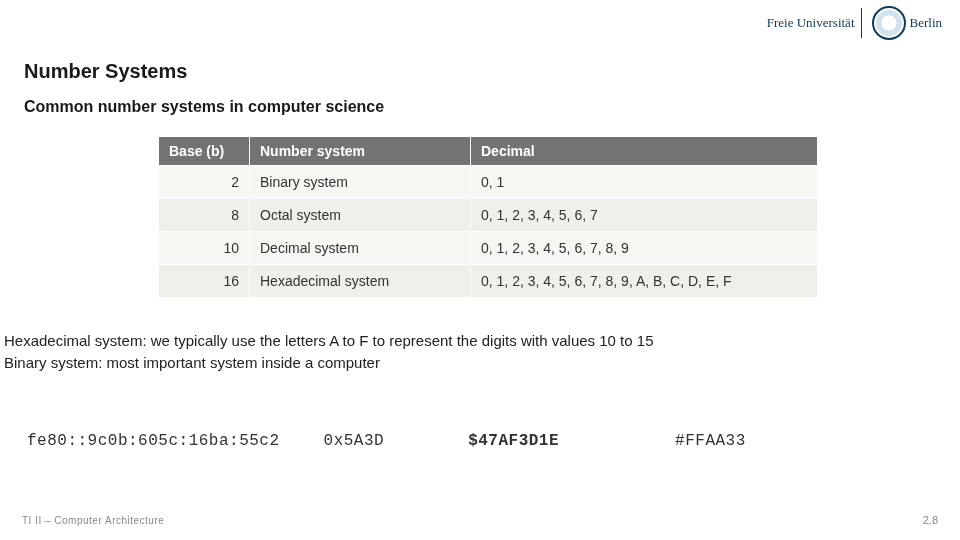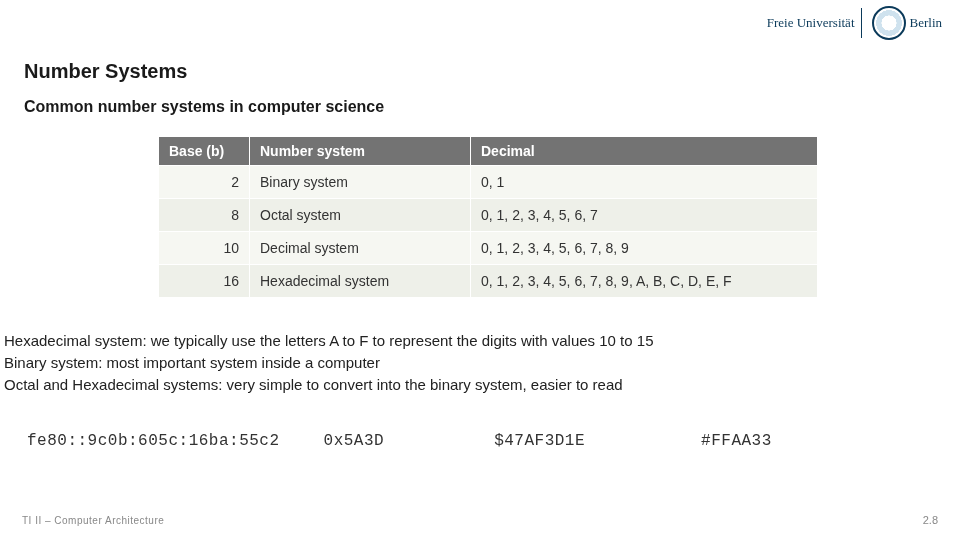--- a/index.html
+++ b/index.html
@@ -102,21 +102,21 @@
     display: flex;
     flex-direction: row;
     align-items: baseline;
     font-family: "Courier New", Consolas, monospace;
     font-size: 16px;
     color: #333;
     letter-spacing: 0.5px;
   }
   .examples span.ex0 { margin-left: 3px; }
   .examples span.ex1 { margin-left: 44px; }
-  .examples span.ex2 { margin-left: 110px; }
+  .examples span.ex2 { margin-left: 84px; font-weight: bold; }
   .examples span.ex3 { margin-left: 116px; }
   .footer-left {
     position: absolute;
     left: 22px;
     bottom: 14px;
     font-size: 10px;
     color: #888;
     letter-spacing: 0.5px;
   }
   .footer-right {
@@ -166,21 +166,20 @@
     <td class="base">16</td>
     <td class="sys">Hexadecimal system</td>
     <td>0, 1, 2, 3, 4, 5, 6, 7, 8, 9, A, B, C, D, E, F</td>
   </tr>
 </tbody>
   </table>
 
 <div class="notes">
   <div>Hexadecimal system: we typically use the letters A to F to represent the digits with values 10 to 15</div>
   <div>Binary system: most important system inside a computer</div>
-  <div>Octal and Hexadecimal systems: very simple to convert into the binary system, easier to read</div>
 </div>
 
 <div class="examples">
   <span class="ex0">fe80::9c0b:605c:16ba:55c2</span>
   <span class="ex1">0x5A3D</span>
   <span class="ex2">$47AF3D1E</span>
   <span class="ex3">#FFAA33</span>
 </div>
 
 <div class="footer-left">TI II – Computer Architecture</div>

